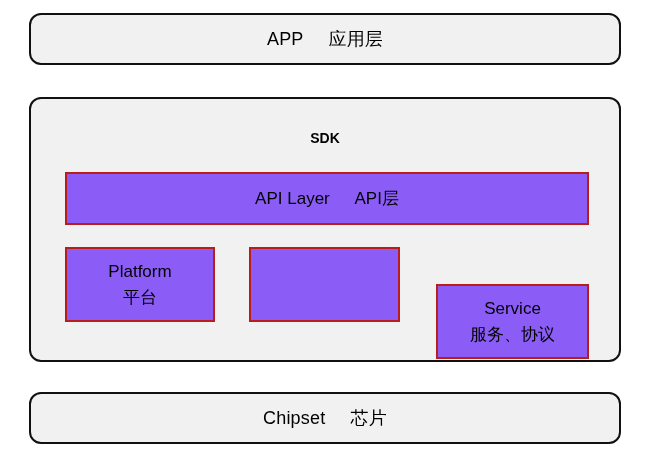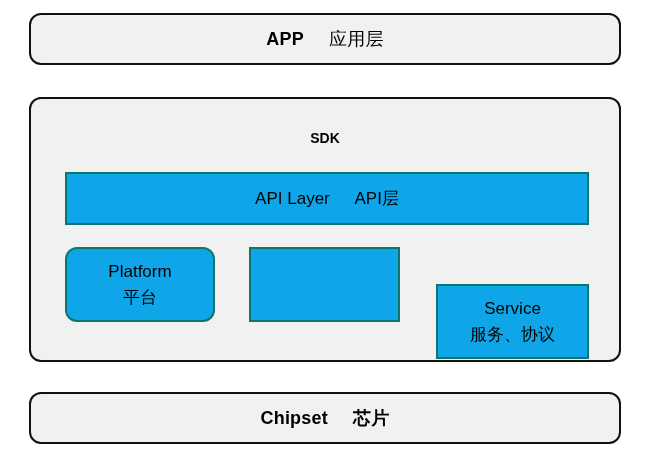--- a/index.html
+++ b/index.html
@@ -28,56 +28,56 @@
   .layer-box.centered {
     display: flex;
     align-items: center;
     justify-content: center;
   }
   .app-box     { top: 13px;  height: 52px; }
   .sdk-box     { top: 97px;  height: 265px; }
   .chipset-box { top: 392px; height: 52px; }
 
   .title-line { font-size: 18px; letter-spacing: 0.2px; }
-  .bold { font-weight: bold; }
+  .bold { font-weight: normal; }
   .zh-gap { margin-left: 20px; }
 
   .sdk-title {
     position: absolute;
     top: 31px;
     left: 0;
     width: 100%;
     text-align: center;
     font-size: 14px;
     font-weight: bold;
   }
   .inner-box {
     position: absolute;
     box-sizing: border-box;
-    background: #0ea5e9;
-    border: 2px solid #0f766e;
+    background: #8b5cf6;
+    border: 2px solid #b91c1c;
     display: flex;
     align-items: center;
     justify-content: center;
     font-size: 17px;
   }
   .api-box {
     left: 34px;
     top: 73px;
     width: 524px;
     height: 53px;
   }
   .module-box {
     top: 148px;
     height: 75px;
     flex-direction: column;
     line-height: 26px;
     text-align: center;
   }
-  .module-platform { left: 34px;  width: 150px; border-radius: 12px; }
+  .module-platform { left: 34px;  width: 150px; }
   .module-third    { left: 218px; width: 151px; }
   .module-service  { left: 405px; width: 153px; margin-top: 37px; }
 </style>
 </head>
 <body>
 
 <div class="canvas">
 
   <div class="layer-box app-box centered">
     <div class="title-line">

